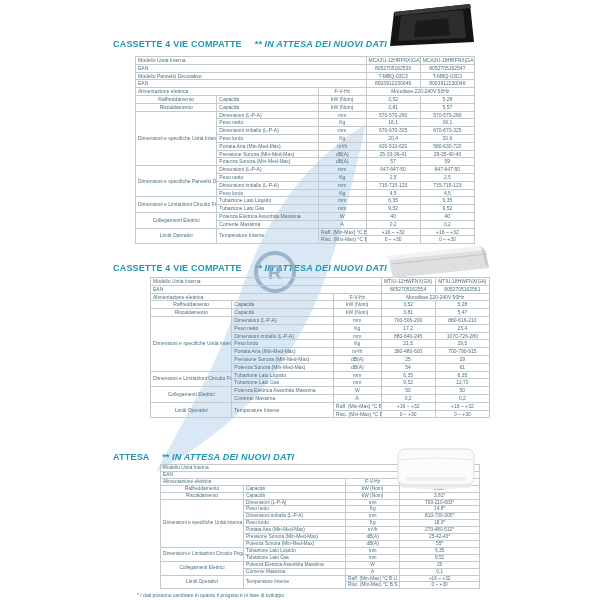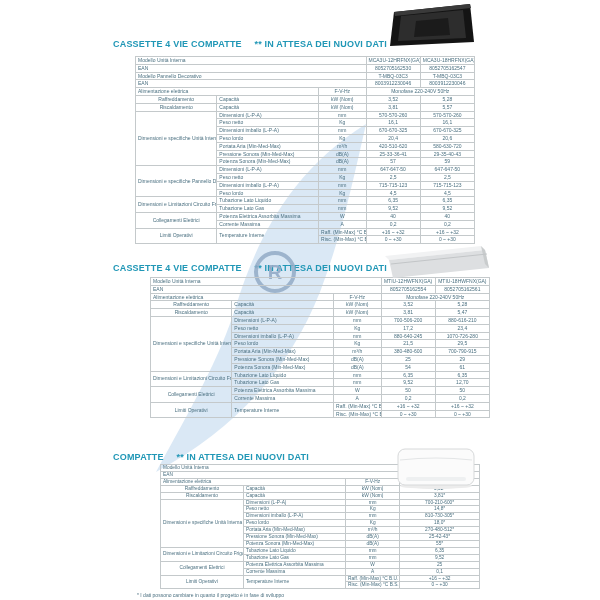--- a/index.html
+++ b/index.html
@@ -1,20 +1,20 @@
 <!DOCTYPE html>
 <html><head>
 <meta charset="utf-8">
 <style>
   html,body{margin:0;padding:0;background:#ffffff;}
   #page{position:relative;width:600px;height:600px;background:#ffffff;overflow:hidden;
         font-family:"Liberation Sans", sans-serif;}
   .abs{position:absolute;}
   .sec-title{font-size:9px;font-weight:bold;color:#2097b6;letter-spacing:.2px;white-space:nowrap;}
-  .sec-title .note{margin-left:10px;}
+  .sec-title .note{margin-left:10px;font-style:italic;}
   table.spec{border-collapse:collapse;table-layout:fixed;width:100%;background:transparent;}
   table.spec td{border:0.5px solid #c4c9cb;font-size:5px;line-height:6.8px;height:6.8px;
         padding:0 2px;color:#4b7080;overflow:hidden;white-space:nowrap;background:transparent;}
   td.k-g{text-align:center;white-space:pre-line;line-height:5.6px;}
   td.k-l{text-align:left;}
   td.k-l2{text-align:left;white-space:pre-line;line-height:5.4px;}
   td.k-u{text-align:center;}
   td.k-v{text-align:center;}
   #tbl3 td{font-size:4.8px;height:5.9px;line-height:5.9px;}
   .footnote{font-size:5px;color:#4b7080;}
@@ -343,21 +343,21 @@
       </table>
   </div>
   <svg class="abs prod" style="left:383px;top:244px;" width="112" height="40" viewBox="0 0 112 40">
     <polygon points="6,16 102,6 98,2 2,12" fill="#f1f2f3"></polygon>
     <polygon points="6,16 102,6 106,24 10,34" fill="#dddfe1"></polygon>
     <polygon points="102,6 98,2 102,20 106,24" fill="#c9cccd"></polygon>
     <line x1="8" y1="20" x2="104" y2="10" stroke="#c2c5c7" stroke-width="1"></line>
   </svg>
 
   <div class="abs sec-title" style="left:113px;top:452px;">
-    <span>COMPATTE</span>
+    <span>ATTESA</span>
     <span class="note">** IN ATTESA DEI NUOVI DATI</span>
   </div>
   <div class="abs tblwrap" style="left:160px;top:464px;width:320px;">
     <table class="spec" id="tbl3">
         <colgroup>
           <col style="width: 26%;">
           <col style="width: 32%;">
           <col style="width: 17%;">
           <col style="width: 25%;">
         </colgroup>

